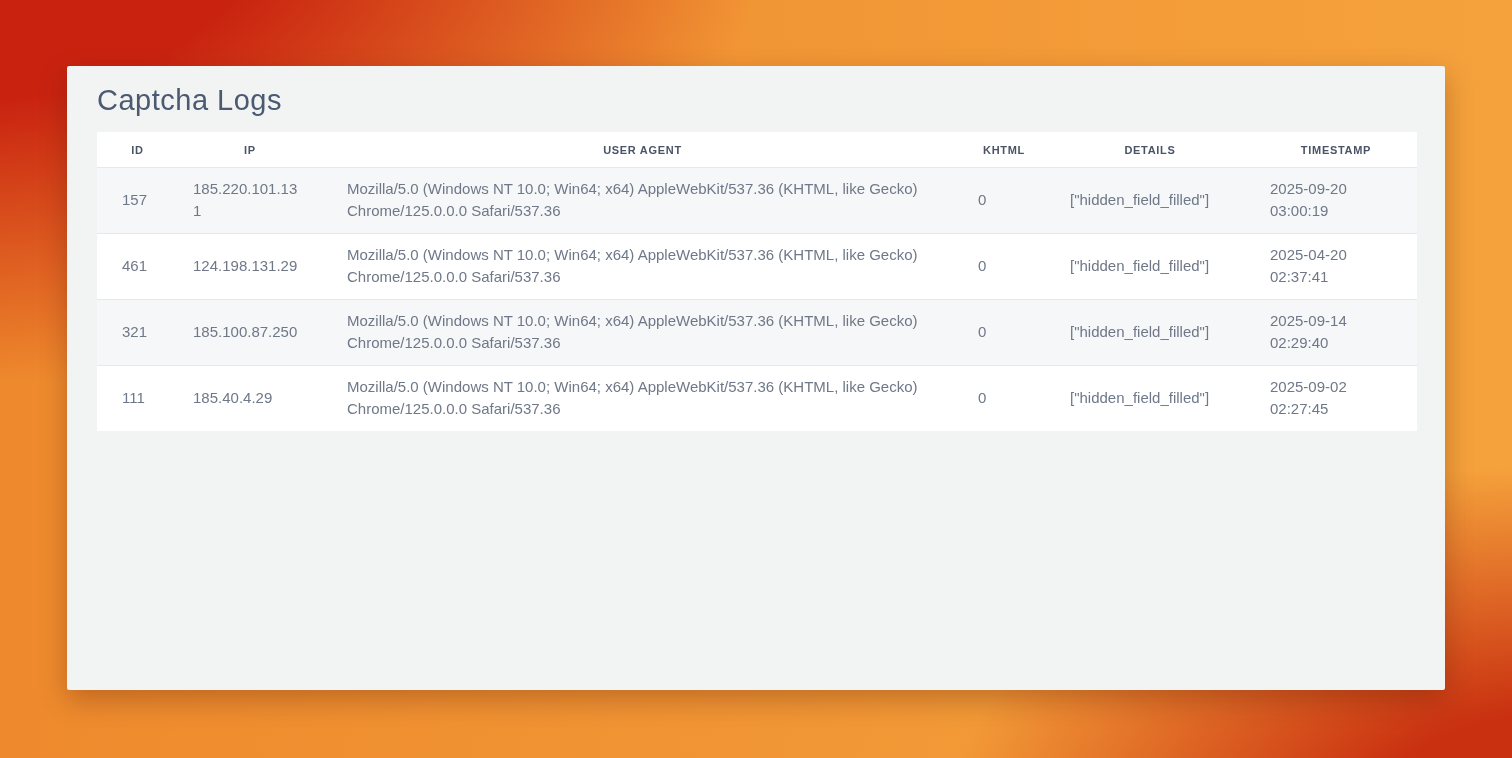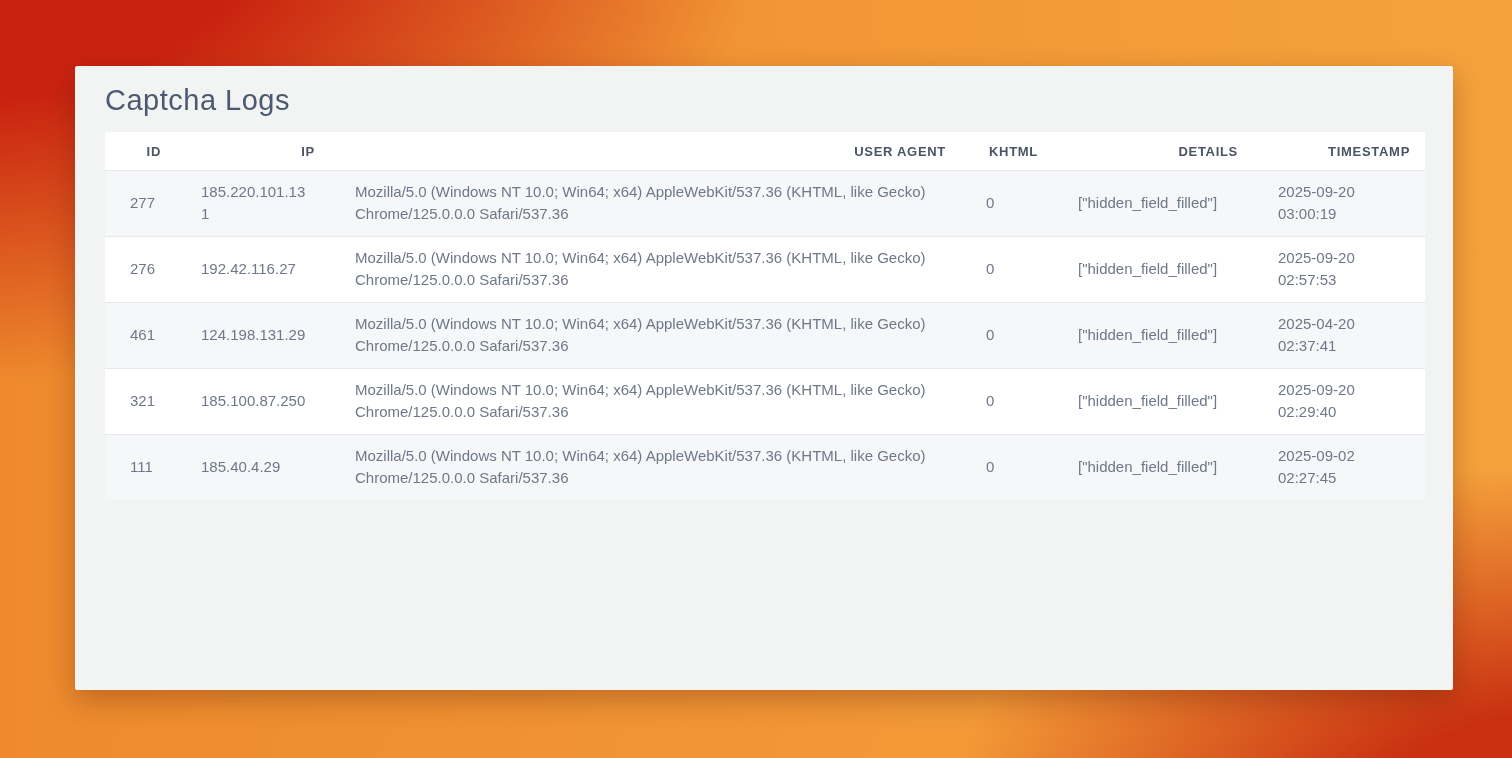--- a/index.html
+++ b/index.html
@@ -13,40 +13,39 @@
       linear-gradient(to right, #ee8a2d 0%, #f5a23c 100%);
   }
   .card {
     position: absolute;
     left: 67px; top: 66px;
     width: 1378px; height: 624px;
     background: #f2f3f3;
     border-radius: 2px;
     box-shadow: 0 10px 28px rgba(80, 20, 0, 0.30);
     overflow: hidden;
-    margin-left: 8px;
   }
   .card-title {
     margin: 15px 30px 13px 30px;
     font-size: 29px;
     line-height: 38px;
     font-weight: 500;
     letter-spacing: 0.5px;
     color: #4b5a71;
   }
   table.log-table {
     margin: 0 30px;
     width: 1318px;
     border-collapse: collapse;
     background: #ffffff;
     table-layout: fixed;
   }
   .log-table thead th {
-    text-align: right;
-    font-size: 13px;
+    text-align: center;
+    font-size: 11px;
     font-weight: bold;
     letter-spacing: 0.7px;
     color: #4a5466;
     padding: 12px 15px 11px 25px;
     background: #ffffff;
     white-space: nowrap;
   }
   .log-table tbody td {
     font-size: 15px;
     line-height: 22px;
@@ -86,55 +85,47 @@
         <th>IP</th>
         <th>USER AGENT</th>
         <th>KHTML</th>
         <th>DETAILS</th>
         <th>TIMESTAMP</th>
       </tr>
     </thead>
     <tbody>
 
   <tr>
-    <td>277</td>
+    <td>157</td>
     <td>185.220.101.131</td>
     <td>Mozilla/5.0 (Windows NT 10.0; Win64; x64) AppleWebKit/537.36 (KHTML, like Gecko) Chrome/125.0.0.0 Safari/537.36</td>
     <td>0</td>
     <td>["hidden_field_filled"]</td>
     <td>2025-09-20 03:00:19</td>
   </tr>
 
-  <tr>
-    <td>276</td>
-    <td>192.42.116.27</td>
-    <td>Mozilla/5.0 (Windows NT 10.0; Win64; x64) AppleWebKit/537.36 (KHTML, like Gecko) Chrome/125.0.0.0 Safari/537.36</td>
-    <td>0</td>
-    <td>["hidden_field_filled"]</td>
-    <td>2025-09-20 02:57:53</td>
-  </tr>
 
   <tr>
     <td>461</td>
     <td>124.198.131.29</td>
     <td>Mozilla/5.0 (Windows NT 10.0; Win64; x64) AppleWebKit/537.36 (KHTML, like Gecko) Chrome/125.0.0.0 Safari/537.36</td>
     <td>0</td>
     <td>["hidden_field_filled"]</td>
     <td>2025-04-20 02:37:41</td>
   </tr>
 
 
 
   <tr>
     <td>321</td>
     <td>185.100.87.250</td>
     <td>Mozilla/5.0 (Windows NT 10.0; Win64; x64) AppleWebKit/537.36 (KHTML, like Gecko) Chrome/125.0.0.0 Safari/537.36</td>
     <td>0</td>
     <td>["hidden_field_filled"]</td>
-    <td>2025-09-20 02:29:40</td>
+    <td>2025-09-14 02:29:40</td>
   </tr>
 
   <tr>
     <td>111</td>
     <td>185.40.4.29</td>
     <td>Mozilla/5.0 (Windows NT 10.0; Win64; x64) AppleWebKit/537.36 (KHTML, like Gecko) Chrome/125.0.0.0 Safari/537.36</td>
     <td>0</td>
     <td>["hidden_field_filled"]</td>
     <td>2025-09-02 02:27:45</td>
   </tr>

